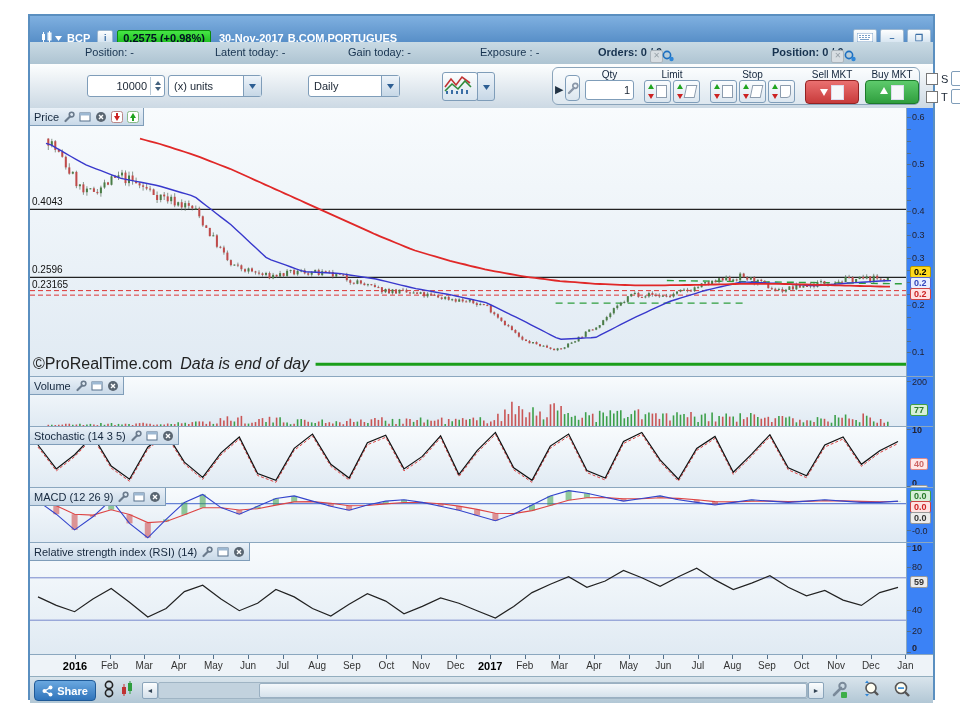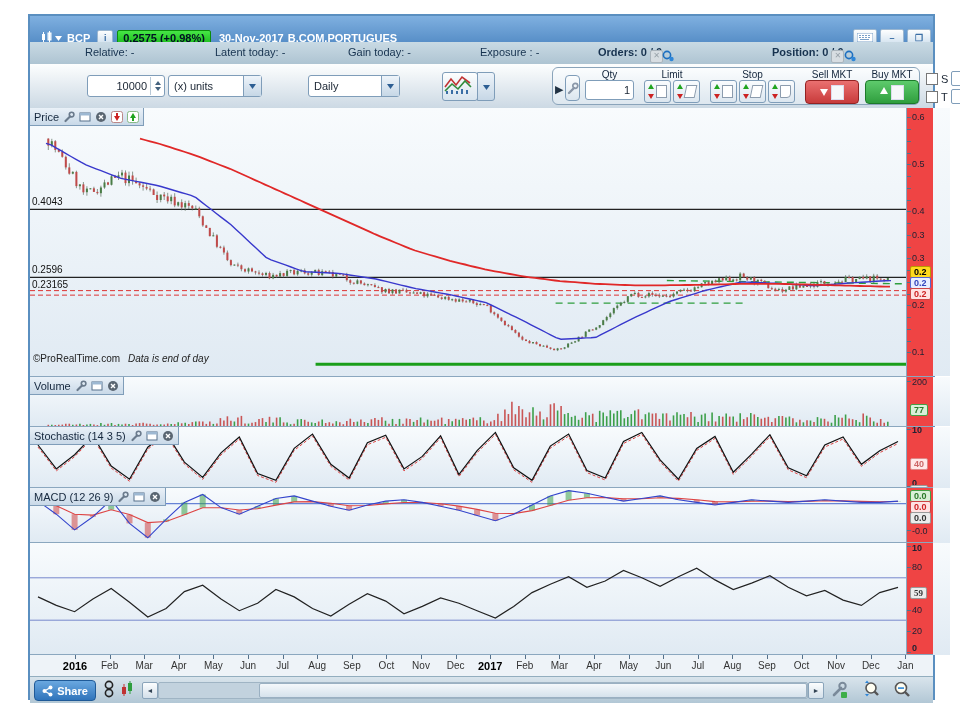--- a/index.html
+++ b/index.html
@@ -46,38 +46,38 @@
   .mktbtn .ar-u{position:absolute;left:14px;top:6px;width:0;height:0;border-left:4px solid transparent;border-right:4px solid transparent;border-bottom:7px solid #fff;}
   .stcol{display:flex;flex-direction:column;gap:3px;padding-left:4px;padding-top:2px;}
   .strow{display:flex;align-items:center;gap:3px;}
   .cb{width:10px;height:10px;background:#fff;border:1px solid #777;}
   .tinyfield{width:10px;height:13px;background:#fff;border:1px solid #7f9db9;border-radius:2px;}
   .wrenchbtn{width:24px;height:24px;margin:6px 2px 0 2px;background:linear-gradient(#fbfdfe,#dbe6ef);border:1px solid #7f9db9;border-radius:4px;display:flex;align-items:center;justify-content:center;}
   .expand{width:8px;margin-top:14px;color:#234;}
   
   #chart{position:absolute;left:0;top:92px;width:100%;height:546px;background:#eef3f8;}
   .pane{position:absolute;left:0;width:100%;}
-  .plot{position:absolute;left:0;top:0;width:876px;height:100%;background:linear-gradient(#f8fbfd,#e0eaf3);padding-left:44px;}
+  .plot{position:absolute;left:0;top:0;width:876px;height:100%;background:linear-gradient(#f8fbfd,#e0eaf3);}
   .plot svg{position:absolute;left:0;top:0;}
-  .gutter{position:absolute;left:876px;top:0;right:0;height:100%;background:#ef4444;border-left:1px solid #8ba7bf;overflow:hidden;}
+  .gutter{position:absolute;left:876px;top:0;right:0;height:100%;background:#3b82f6;border-left:1px solid #8ba7bf;overflow:hidden;}
   .pane+.pane{border-top:1px solid #8ba7bf;}
   .tab{position:absolute;left:0;top:0;z-index:5;background:linear-gradient(#eaf1f8,#c9d9e8);border:1px solid #7f9db9;border-left:none;border-top:none;padding:1px 4px;display:flex;align-items:center;gap:4px;height:15px;}
   .tlabel{font-size:11px;color:#15273d;}
   .ticon{width:12px;height:12px;display:block;}
   .axlbl{position:absolute;left:5px;font-size:9px;color:#223;white-space:nowrap;}
   .axtick{position:absolute;left:0;width:4px;height:1px;background:#55708a;}
   .axbadge{position:absolute;left:3px;font-size:9px;font-weight:bold;border-radius:2px;padding:0 3px;line-height:10px;border:1px solid #888;}
   .b-yellow{background:#ffd91c;border-color:#b89a00;color:#000;}
   .b-blue{background:#e8eeff;border-color:#5566cc;color:#3344bb;}
   .b-red{background:#ffe2e2;border-color:#cc4444;color:#c22;}
   .b-green{background:#d8f0d8;border-color:#44a044;color:#2a7a2a;}
   .b-gray{background:#ececec;border-color:#999;color:#333;}
   .b-pink{background:#ffe8e8;border-color:#dd8888;color:#c66;}
   .lvl{position:absolute;left:2px;font-size:10px;color:#111;z-index:4;}
-  #watermark{position:absolute;left:3px;bottom:12px;z-index:4;color:#222;font-size:10px;}
+  #watermark{position:absolute;left:3px;bottom:3px;z-index:4;color:#222;font-size:16px;}
   #watermark i{margin-left:8px;}
   
   #xaxis{position:absolute;left:0;top:638px;width:100%;height:22px;background:#eef3f8;border-top:1px solid #8ba7bf;}
   .xl{position:absolute;top:5px;transform:translateX(-50%);font-size:10px;color:#333;}
   .xl.bold{font-weight:bold;color:#000;font-size:11px;}
   .xt{position:absolute;top:0;width:1px;height:4px;background:#55708a;}
   
   #bottombar{position:absolute;left:0;top:660px;width:100%;height:26px;background:linear-gradient(#d9e4ec,#b2c7d5);border-top:1px solid #93aebf;}
   #sharebtn{position:absolute;left:4px;top:3px;width:60px;height:19px;background:linear-gradient(#6aa8e0,#2f74bb);border:1px solid #1f5a98;border-radius:4px;color:#fff;display:flex;align-items:center;justify-content:center;gap:4px;font-weight:bold;}
   .bicon{position:absolute;top:3px;width:18px;height:19px;}
@@ -123,21 +123,21 @@
             <rect x="11" y="4" width="2" height="1"></rect>
             <rect x="3" y="6" width="9" height="1"></rect>
           </g>
         </svg>
     </span>
     <span class="winbtn">–</span>
     <span class="winbtn" style="margin-right:2px">❐</span>
   </div>
 
   <div id="acctbar">
-    <span style="left:55px">Relative: -</span>
+    <span style="left:55px">Position: -</span>
     <span style="left:185px">Latent today: -</span>
     <span style="left:318px">Gain today: -</span>
     <span style="left:450px">Exposure : -</span>
     <span style="left:568px"><b>Orders:</b> <b>0</b>
       <span class="xbtn">✕</span>
       <b>/ 0</b>
       <span class="lens"><svg width="13" height="12">
             <circle cx="5" cy="5" r="3.6" fill="none" stroke="#1d6fc0" stroke-width="1.6"></circle>
             <circle cx="9.5" cy="9" r="2.2" fill="#2e86d8"></circle>
           </svg></span>
@@ -1225,22 +1225,37 @@
           <div class="axtick" style="top: 3px;"></div>
           <div class="axlbl" style="top: 0px; font-weight: bold;">10</div>
           <div class="axtick" style="top: 24.2px;"></div>
           <div class="axlbl" style="top: 19.2px;">80</div>
           <div class="axtick" style="top: 66.6px;"></div>
           <div class="axlbl" style="top: 61.6px;">40</div>
           <div class="axtick" style="top: 87.8px;"></div>
           <div class="axlbl" style="top: 82.8px;">20</div>
           <div class="axtick" style="top: 109px;"></div>
           <div class="axlbl" style="top: 100px; font-weight: bold;">0</div>
-          <div class="axbadge b-gray" style="top: 44px; font-family: Liberation Serif, serif;">59</div>
+          <div class="axbadge b-gray" style="top: 33px;">59</div>
         </div>
+      <div class="tab">
+        <span class="tlabel">Relative strength index (RSI) (14)</span>
+        <span class="ticon"><svg width="12" height="12">
+              <path d="M2.5 10 L7 5.5" stroke="#6a7a8c" stroke-width="2.2" stroke-linecap="round"></path>
+              <circle cx="8.6" cy="3.6" r="2.3" fill="none" stroke="#6a7a8c" stroke-width="1.6"></circle>
+            </svg></span>
+        <span class="ticon"><svg width="12" height="12">
+              <rect x="1" y="2" width="10" height="8" fill="#fff" stroke="#56718c"></rect>
+              <rect x="1" y="2" width="10" height="2.5" fill="#9db8d2"></rect>
+            </svg></span>
+        <span class="ticon"><svg width="12" height="12">
+              <circle cx="6" cy="6" r="5" fill="#5a6672"></circle>
+              <path d="M4 4 L8 8 M8 4 L4 8" stroke="#fff" stroke-width="1.4"></path>
+            </svg></span>
+      </div>
     </div>
   </div>
 
   <div id="xaxis">
       <div class="xt" style="left: 45px;"></div>
       <div class="xl bold" style="left: 45px;">2016</div>
       <div class="xt" style="left: 79.6px;"></div>
       <div class="xl" style="left: 79.6px;">Feb</div>
       <div class="xt" style="left: 114.2px;"></div>
       <div class="xl" style="left: 114.2px;">Mar</div>

